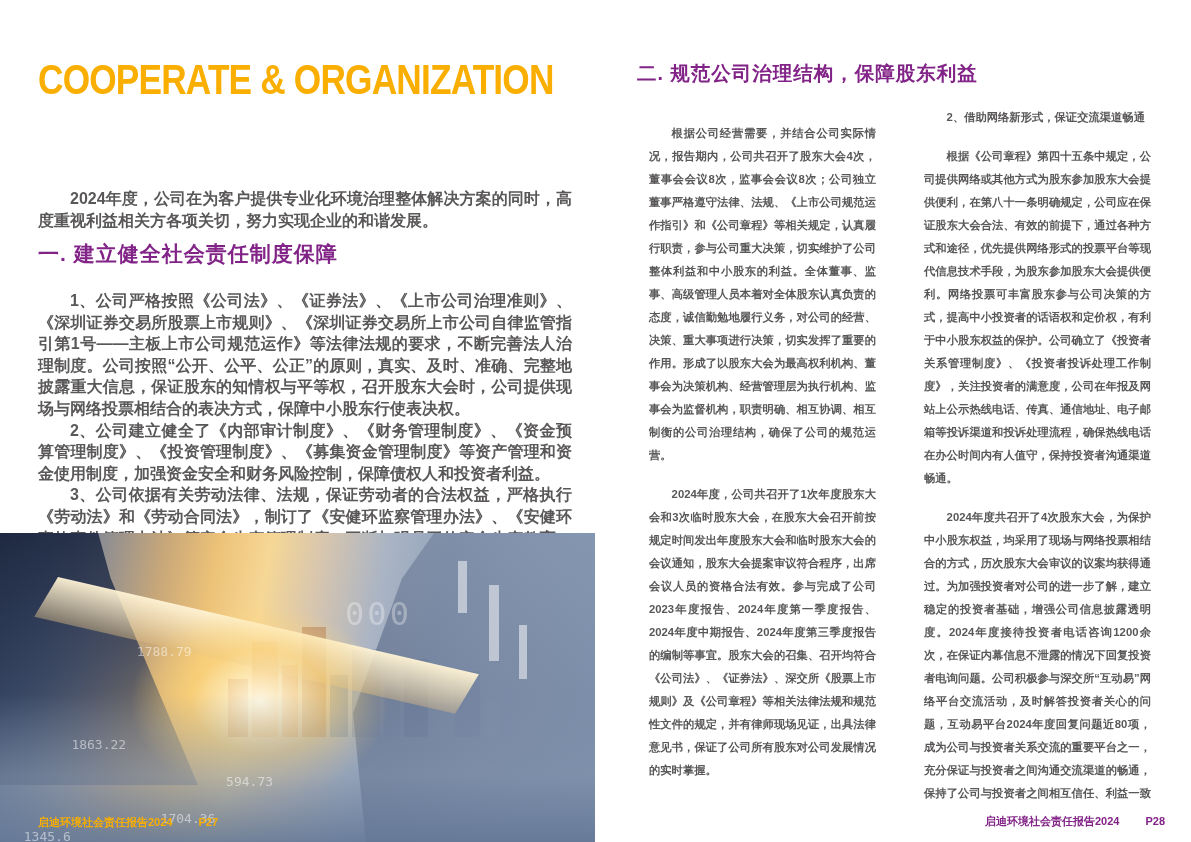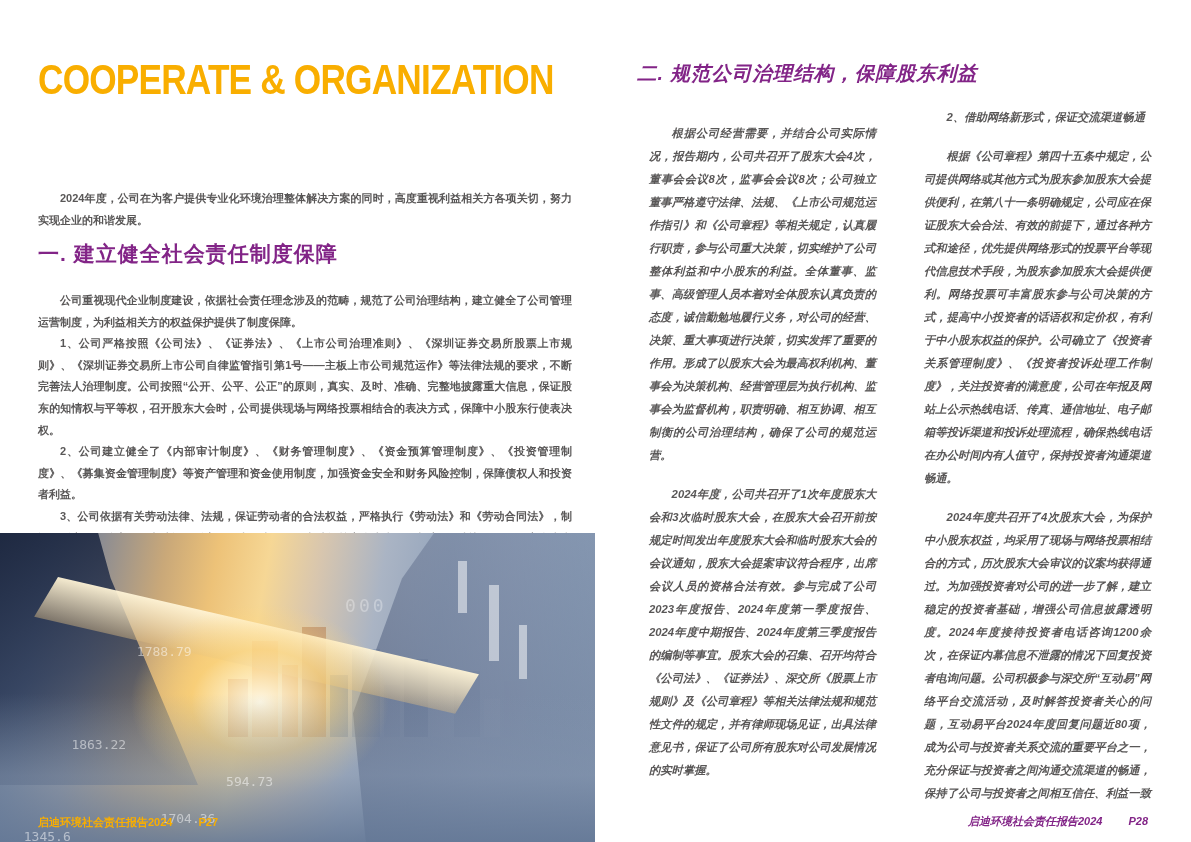--- a/index.html
+++ b/index.html
@@ -3,34 +3,34 @@
 <meta charset="utf-8">
 <style>
   * { box-sizing: border-box; }
   html,body { margin:0; padding:0; background:#ffffff; }
   .spread {
     position:relative; width:1191px; height:842px; background:#ffffff;
     overflow:hidden; font-family:"Liberation Sans","DejaVu Sans",sans-serif;padding-left:14px;
   }
   .page { position:absolute; top:0; height:842px; }
   .page-left  { left:0;   width:595px; }
-  .page-right { left:595px; width:596px;font-style:italic; }
+  .page-right { left:595px; width:596px; }
 
   
   .title-en {
     position:absolute; left:38px; top:56px; margin:0;
     font-size:42px; font-weight:700; color:#F9AE00; white-space:nowrap;
     transform:scaleX(.84); transform-origin:left center; letter-spacing:-1px;
   }
   .title-cn {
     position:absolute; left:40px; top:112px; margin:0;
     font-size:23px; font-weight:700; color:#822487; letter-spacing:1px;
   }
   .body-l {
-    font-size:11px; line-height:21.6px; font-weight:700; color:#595757;
+    font-size:16px; line-height:21.6px; font-weight:700; color:#595757;
     text-align:justify; text-indent:2em; margin:0;
   }
   .intro-block { position:absolute; left:38px; top:188px; width:534px; }
   .sec-heading {
     position:absolute; margin:0; font-weight:700; color:#822487; letter-spacing:1px;
   }
   .s1-heading { left:38px; top:240px; font-size:21px; }
   .left-paras { position:absolute; left:38px; top:290px; width:534px; }
 
   
@@ -68,27 +68,27 @@
   }
   .ph-floor {
     position:absolute; left:0; bottom:0; width:100%; height:148px;
     background:linear-gradient(to top, rgba(102,122,152,.92), rgba(130,148,174,.55) 45%, rgba(170,185,205,0));
   }
   .candle { position:absolute; background:rgba(255,255,255,.5); }
   .ph-num {
     position:absolute; color:rgba(255,255,255,.5); font-size:13px; font-weight:400;
     font-family:"DejaVu Sans Mono","Liberation Mono",monospace;
   }
-  .ph-num-big { font-size:18px; color:rgba(255,255,255,.32); letter-spacing:3px; }
+  .ph-num-big { font-size:32px; color:rgba(255,255,255,.32); letter-spacing:3px; }
 
   
   .footer { position:absolute; font-size:11px; font-weight:700; white-space:nowrap; }
   .footer .pg { margin-left:26px; }
   .footer-left  { left:38px; bottom:12px; color:#F9AE00; z-index:9; }
-  .footer-right { right:43px; bottom:13px; color:#822487; }
+  .footer-right { right:26px; bottom:13px; color:#822487; }
 
   
   .s2-heading { left:42px; top:60px; font-size:19.5px; }
   .columns {
     position:absolute; left:38px; top:106px; width:534px; height:700px;
     column-count:2; column-gap:16px; column-fill:auto; overflow:hidden;
   }
   .body-r {
     font-size:11.3px; line-height:23px; font-weight:700; color:#595757;
     text-align:justify; text-indent:2em; margin:16px;
@@ -102,21 +102,20 @@
   <section class="page page-left">
     <h1 class="title-en">COOPERATE &amp; ORGANIZATION</h1>
 
     <div class="intro-block">
       <p class="body-l">2024年度，公司在为客户提供专业化环境治理整体解决方案的同时，高度重视利益相关方各项关切，努力实现企业的和谐发展。</p>
     </div>
 
     <h3 class="sec-heading s1-heading">一. 建立健全社会责任制度保障</h3>
 
     <div class="left-paras">
-      <p class="body-l">公司重视现代企业制度建设，依据社会责任理念涉及的范畴，规范了公司治理结构，建立健全了公司管理运营制度，为利益相关方的权益保护提供了制度保障。</p>
       <p class="body-l">1、公司严格按照《公司法》、《证券法》、《上市公司治理准则》、《深圳证券交易所股票上市规则》、《深圳证券交易所上市公司自律监管指引第1号——主板上市公司规范运作》等法律法规的要求，不断完善法人治理制度。公司按照“公开、公平、公正”的原则，真实、及时、准确、完整地披露重大信息，保证股东的知情权与平等权，召开股东大会时，公司提供现场与网络投票相结合的表决方式，保障中小股东行使表决权。</p>
       <p class="body-l">2、公司建立健全了《内部审计制度》、《财务管理制度》、《资金预算管理制度》、《投资管理制度》、《募集资金管理制度》等资产管理和资金使用制度，加强资金安全和财务风险控制，保障债权人和投资者利益。</p>
       <p class="body-l">3、公司依据有关劳动法律、法规，保证劳动者的合法权益，严格执行《劳动法》和《劳动合同法》，制订了《安健环监察管理办法》、《安健环事故事件管理办法》等安全生产管理制度，不断加强员工的安全生产教育，保障员工权益。</p>
     </div>
 
     <div class="photo">
       <div class="ph-skyline">
         <span class="bld" style="width:20px;height:58px;background:rgba(196,112,48,.75)"></span>
         <span class="bld" style="width:26px;height:96px;background:rgba(233,150,60,.7)"></span>
         <span class="bld" style="width:16px;height:72px;background:rgba(210,124,52,.7)"></span>

